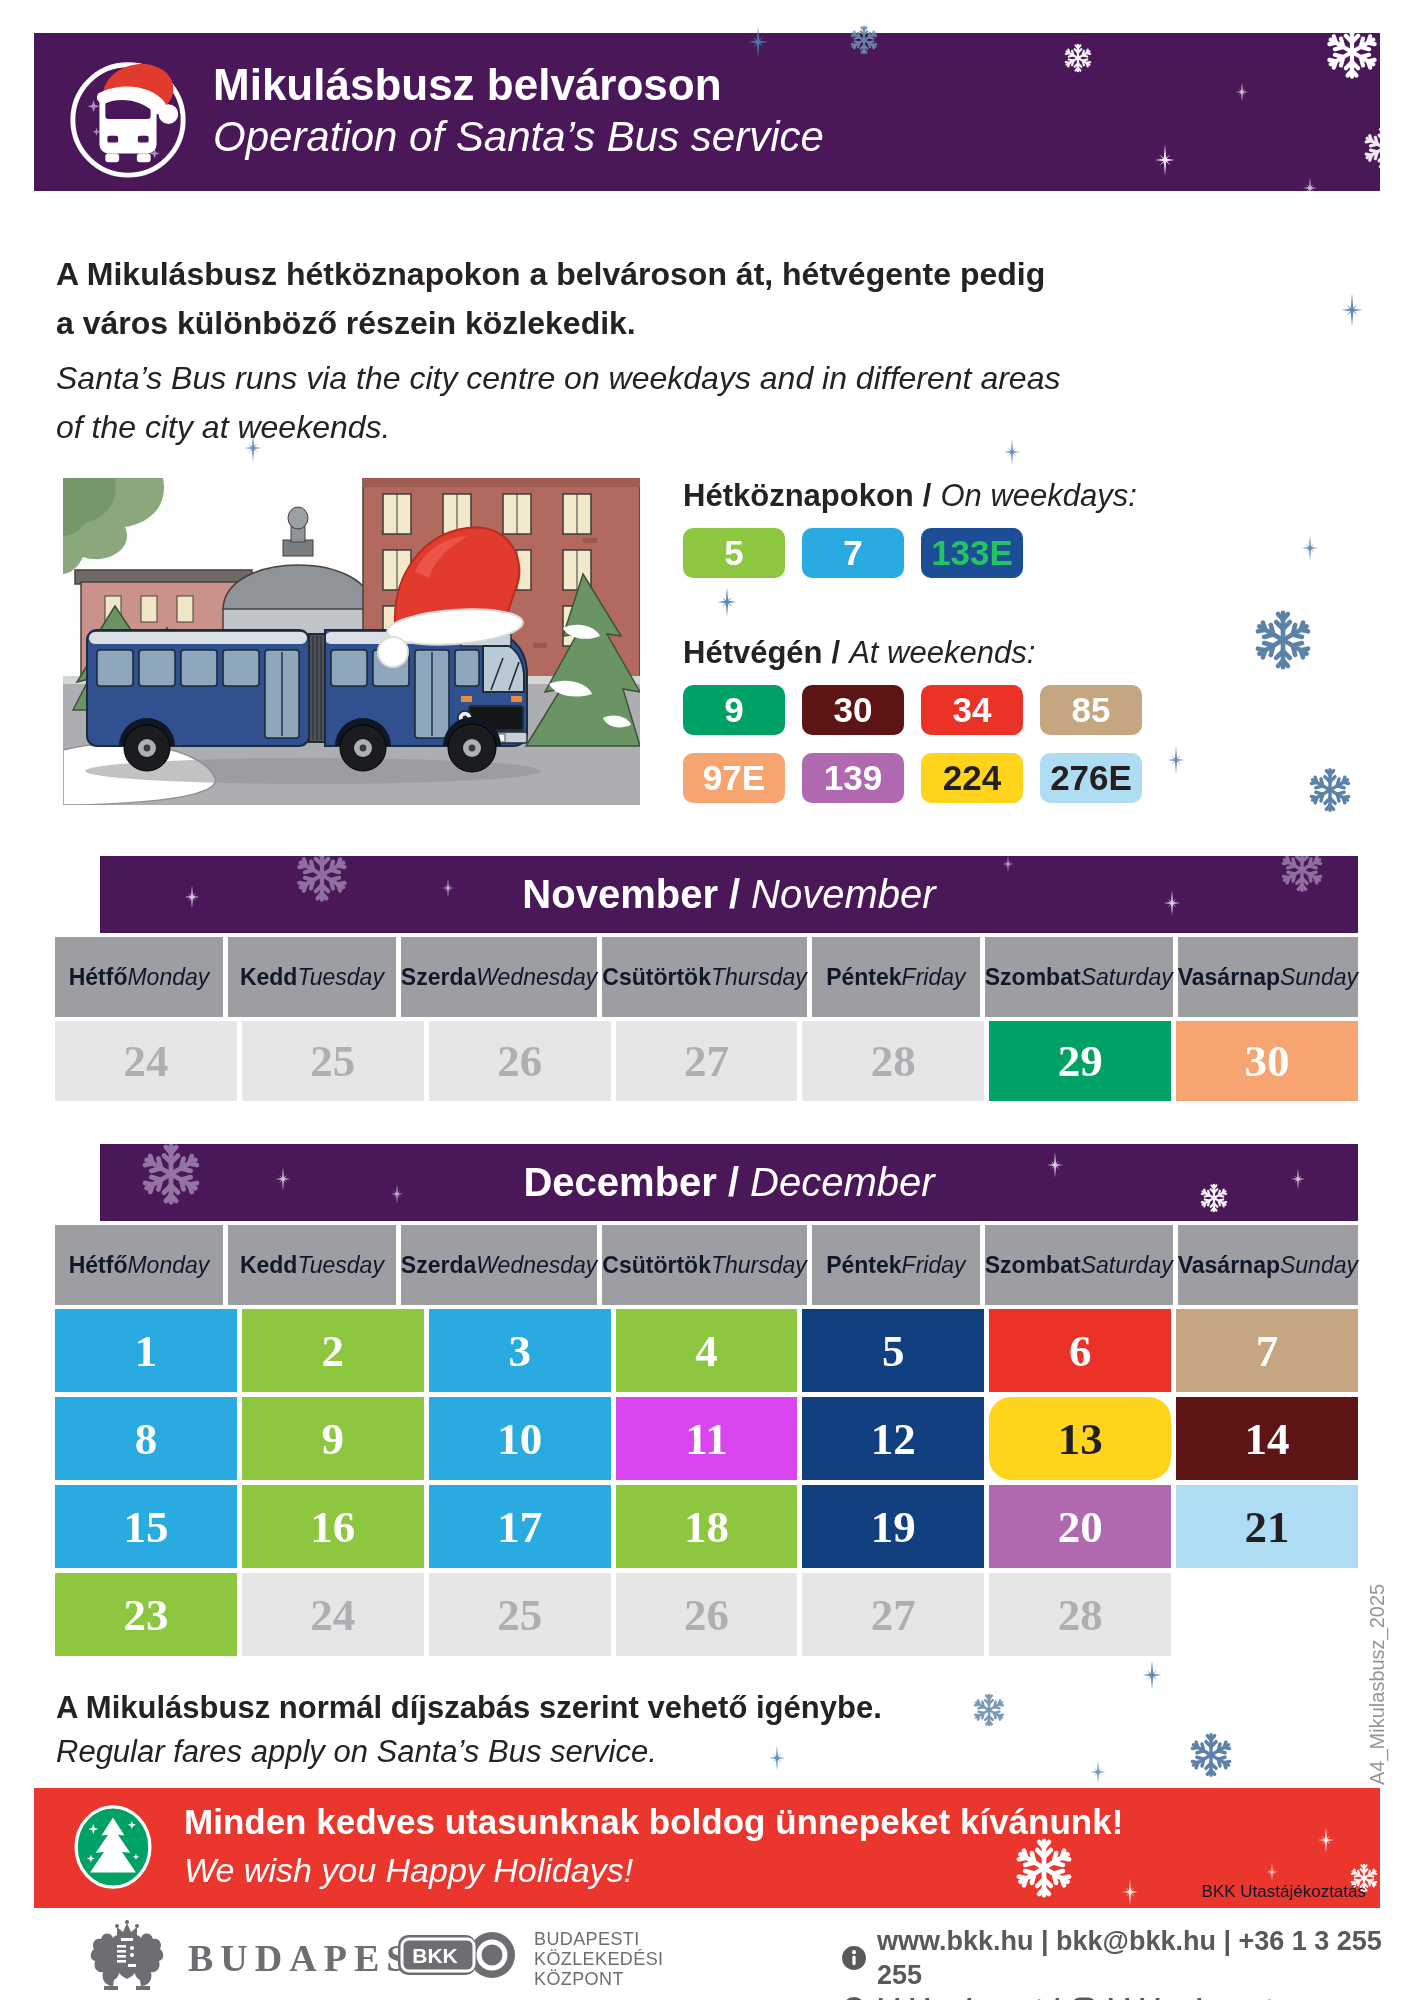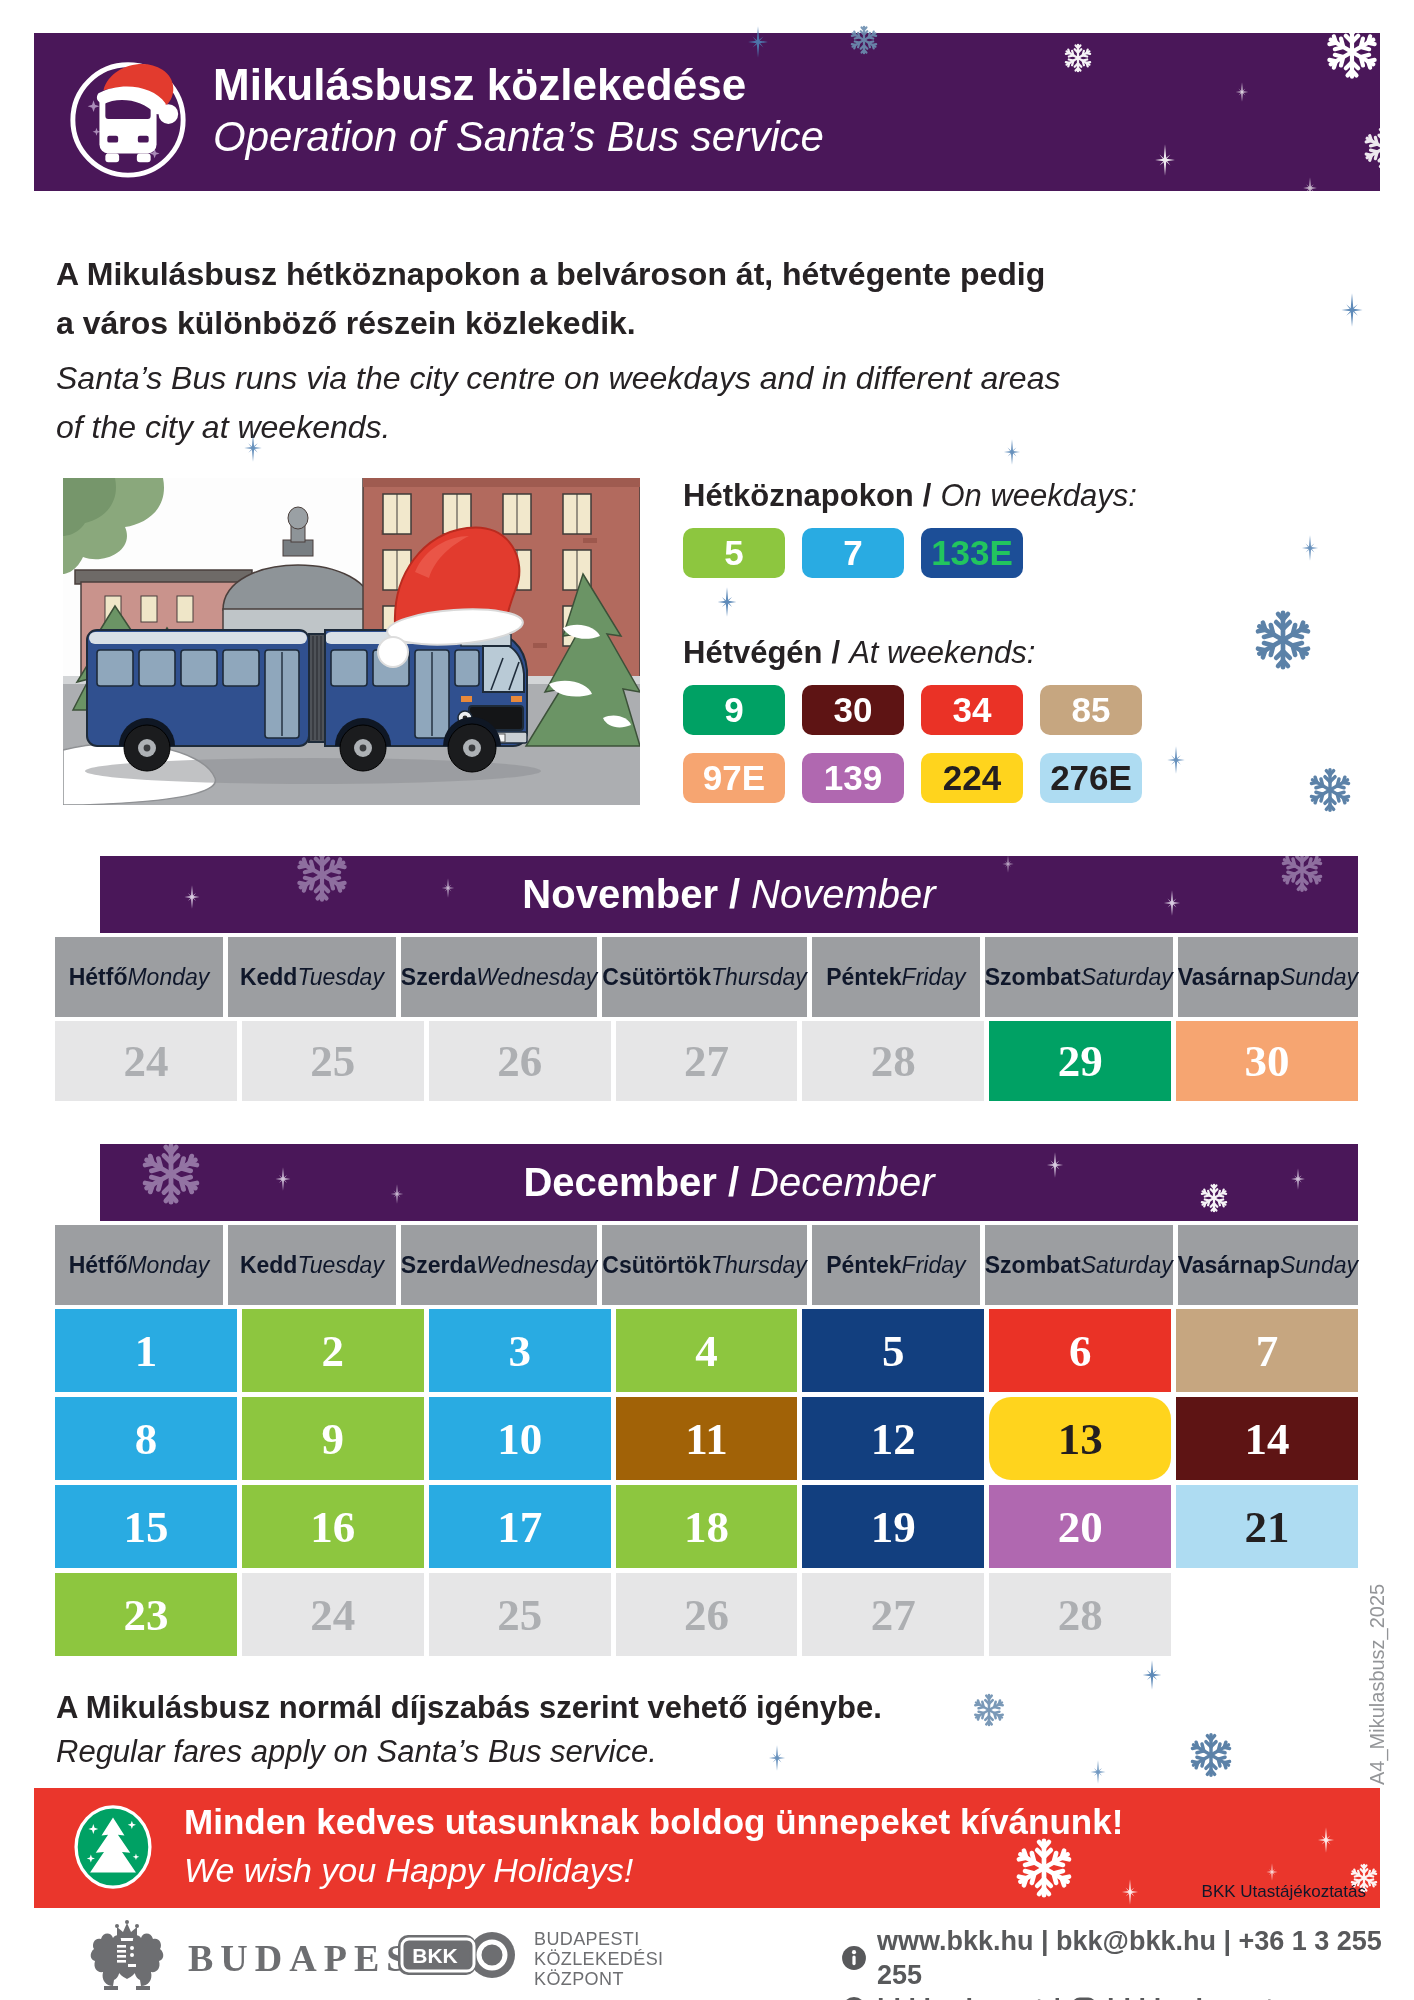--- a/index.html
+++ b/index.html
@@ -267,21 +267,21 @@
       <rect x="42" y="46" width="46" height="21" rx="3" fill="#4A1759"></rect>
       <rect x="44" y="84" width="11" height="7" rx="2" fill="#4A1759"></rect>
       <rect x="75" y="84" width="11" height="7" rx="2" fill="#4A1759"></rect>
       <rect x="42" y="102" width="14" height="9" rx="3" fill="#FFFFFF"></rect>
       <rect x="74" y="102" width="14" height="9" rx="3" fill="#FFFFFF"></rect>
       <path d="M40,38 C46,14 80,4 100,17 C114,26 114,44 104,53 L94,59 C88,40 62,30 40,38 Z" fill="#E23B2E"></path>
       <path d="M35,41 C58,29 90,33 103,51 C105,57 100,63 93,62 C80,47 55,44 40,52 C33,50 32,45 35,41 Z" fill="#FFFFFF"></path>
       <circle cx="106" cy="62" r="10" fill="#FFFFFF"></circle>
     </svg>
     <div class="band-text">
-      <div class="band-title">Mikulásbusz közlekedése</div>
+      <div class="band-title">Mikulásbusz belvároson</div>
       <div class="band-sub">Operation of Santa’s Bus service</div>
     </div>
   </div>
 
   <div class="intro">
     <div class="intro-hu">
       <div>A Mikulásbusz hétköznapokon a belvároson át, hétvégente pedig</div>
       <div>a város különböző részein közlekedik.</div>
     </div>
     <div class="intro-en">
@@ -804,21 +804,21 @@
         <div class="date-cell" style="background: rgb(41, 171, 226); color: rgb(255, 255, 255);">1</div>
         <div class="date-cell" style="background: rgb(141, 198, 63); color: rgb(255, 255, 255);">2</div>
         <div class="date-cell" style="background: rgb(41, 171, 226); color: rgb(255, 255, 255);">3</div>
         <div class="date-cell" style="background: rgb(141, 198, 63); color: rgb(255, 255, 255);">4</div>
         <div class="date-cell" style="background: rgb(18, 63, 127); color: rgb(255, 255, 255);">5</div>
         <div class="date-cell" style="background: rgb(234, 50, 38); color: rgb(255, 255, 255);">6</div>
         <div class="date-cell" style="background: rgb(198, 166, 128); color: rgb(255, 255, 255);">7</div>
         <div class="date-cell" style="background: rgb(41, 171, 226); color: rgb(255, 255, 255);">8</div>
         <div class="date-cell" style="background: rgb(141, 198, 63); color: rgb(255, 255, 255);">9</div>
         <div class="date-cell" style="background: rgb(41, 171, 226); color: rgb(255, 255, 255);">10</div>
-        <div class="date-cell" style="background: #a16207; color: rgb(255, 255, 255);">11</div>
+        <div class="date-cell" style="background: #d946ef; color: rgb(255, 255, 255);">11</div>
         <div class="date-cell" style="background: rgb(18, 63, 127); color: rgb(255, 255, 255);">12</div>
         <div class="date-cell" style="background: rgb(255, 212, 29); color: rgb(35, 31, 32); border-radius: 22px;">13</div>
         <div class="date-cell" style="background: rgb(94, 20, 20); color: rgb(255, 255, 255);">14</div>
         <div class="date-cell" style="background: rgb(41, 171, 226); color: rgb(255, 255, 255);">15</div>
         <div class="date-cell" style="background: rgb(141, 198, 63); color: rgb(255, 255, 255);">16</div>
         <div class="date-cell" style="background: rgb(41, 171, 226); color: rgb(255, 255, 255);">17</div>
         <div class="date-cell" style="background: rgb(141, 198, 63); color: rgb(255, 255, 255);">18</div>
         <div class="date-cell" style="background: rgb(18, 63, 127); color: rgb(255, 255, 255);">19</div>
         <div class="date-cell" style="background: rgb(176, 104, 176); color: rgb(255, 255, 255);">20</div>
         <div class="date-cell" style="background: rgb(174, 220, 242); color: rgb(35, 31, 32);">21</div>

